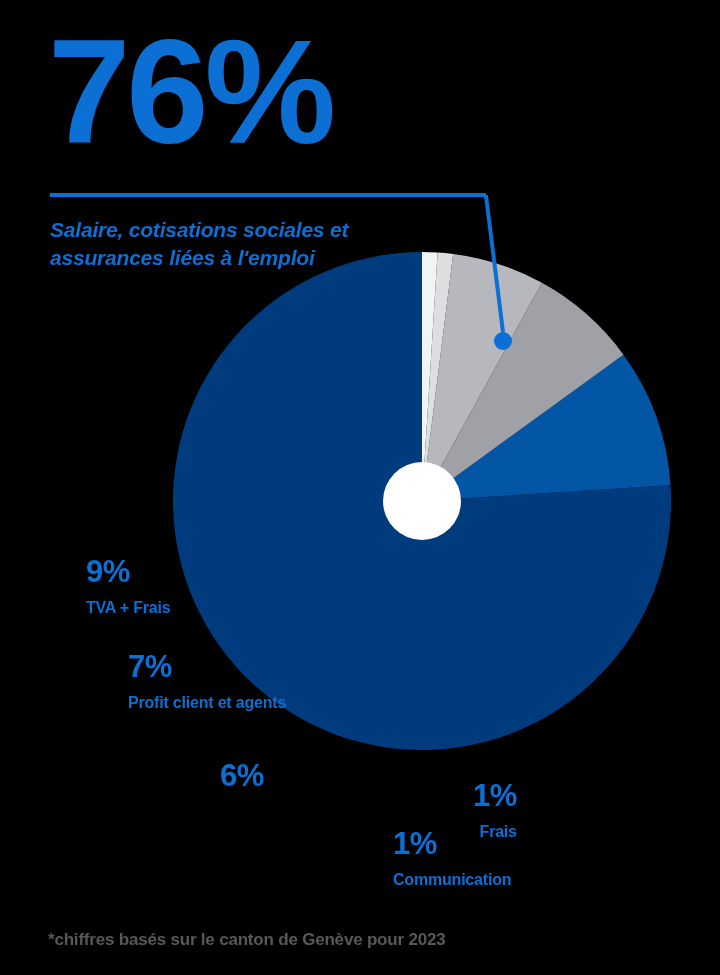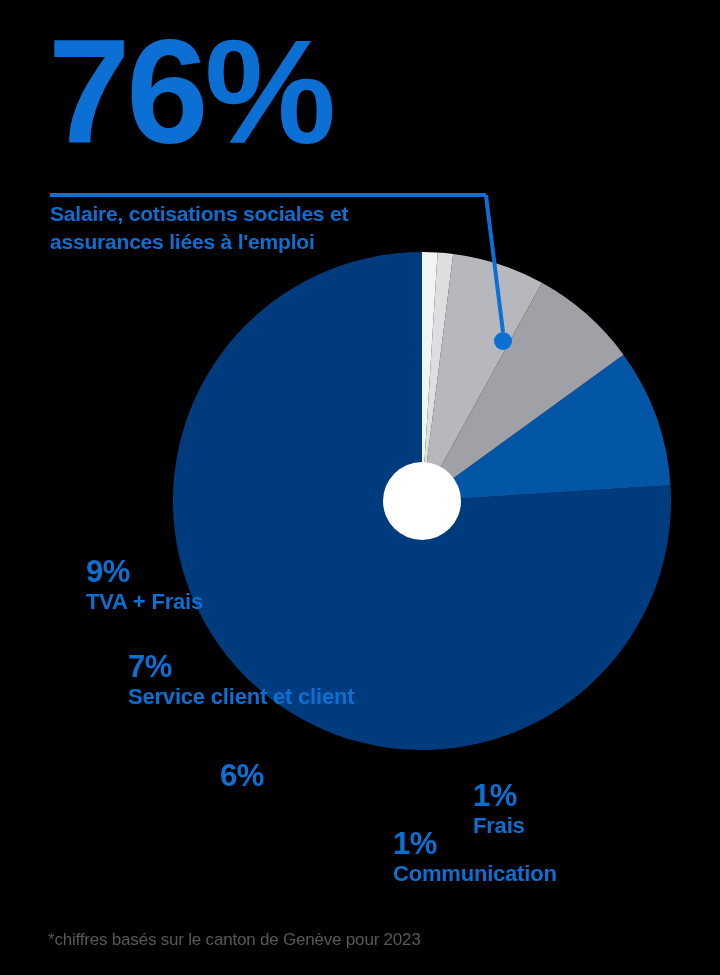--- a/index.html
+++ b/index.html
@@ -37,27 +37,28 @@
     left: 50px;
     top: 193px;
     width: 436px;
     height: 4px;
     background: #0B6FD4;
   }
 
   .headline-caption {
     position: absolute;
     left: 50px;
-    top: 200px;
+    top: 216px;
     width: 300px;
     font-size: 21px;
     line-height: 1.34;
     font-weight: bold;
     letter-spacing: -0.2px;
     color: #0B6FD4;
+    font-style: italic;
   }
 
   
   .leader {
     position: absolute;
     left: 0;
     top: 0;
     width: 720px;
     height: 975px;
     pointer-events: none;
@@ -78,22 +79,22 @@
     color: #0B6FD4;
   }
   .callout .pct {
     font-size: 31px;
     line-height: 1;
     font-weight: bold;
     letter-spacing: -0.5px;
     white-space: nowrap;
   }
   .callout .name {
-    margin-top: 1px;
-    font-size: 22px;
+    margin-top: 11px;
+    font-size: 16px;
     line-height: 1.26;
     font-weight: bold;
     letter-spacing: -0.2px;
     text-align: right;
   }
 
   .callout-tva      { left: 86px;  top: 556px; }
   .callout-service  { left: 128px; top: 651px; }
   .callout-tech     { left: 220px; top: 760px; }
   .callout-comm     { left: 393px; top: 828px; }
@@ -101,21 +102,21 @@
 
   .callout-comm .name,
   .callout-profit .name { white-space: nowrap; }
 
   
   .footnote {
     position: absolute;
     left: 48px;
     top: 930px;
     font-size: 17px;
-    font-weight: normal;
+    font-weight: bold;
     letter-spacing: -0.2px;
     color: #58585B;
     white-space: nowrap;
   }
 </style>
 </head>
 <body>
 
 <div id="infographic">
 
@@ -144,21 +145,21 @@
     <circle cx="503" cy="341" r="9" fill="#0B6FD4"></circle>
   </svg>
 
   <div class="callout callout-tva">
     <div class="pct">9%</div>
     <div class="name">TVA + Frais</div>
   </div>
 
   <div class="callout callout-service">
     <div class="pct">7%</div>
-    <div class="name">Service client et client</div>
+    <div class="name">Profit client et agents</div>
   </div>
 
   <div class="callout callout-tech">
     <div class="pct">6%</div>
   </div>
 
   <div class="callout callout-comm">
     <div class="pct">1%</div>
     <div class="name">Communication</div>
   </div>

